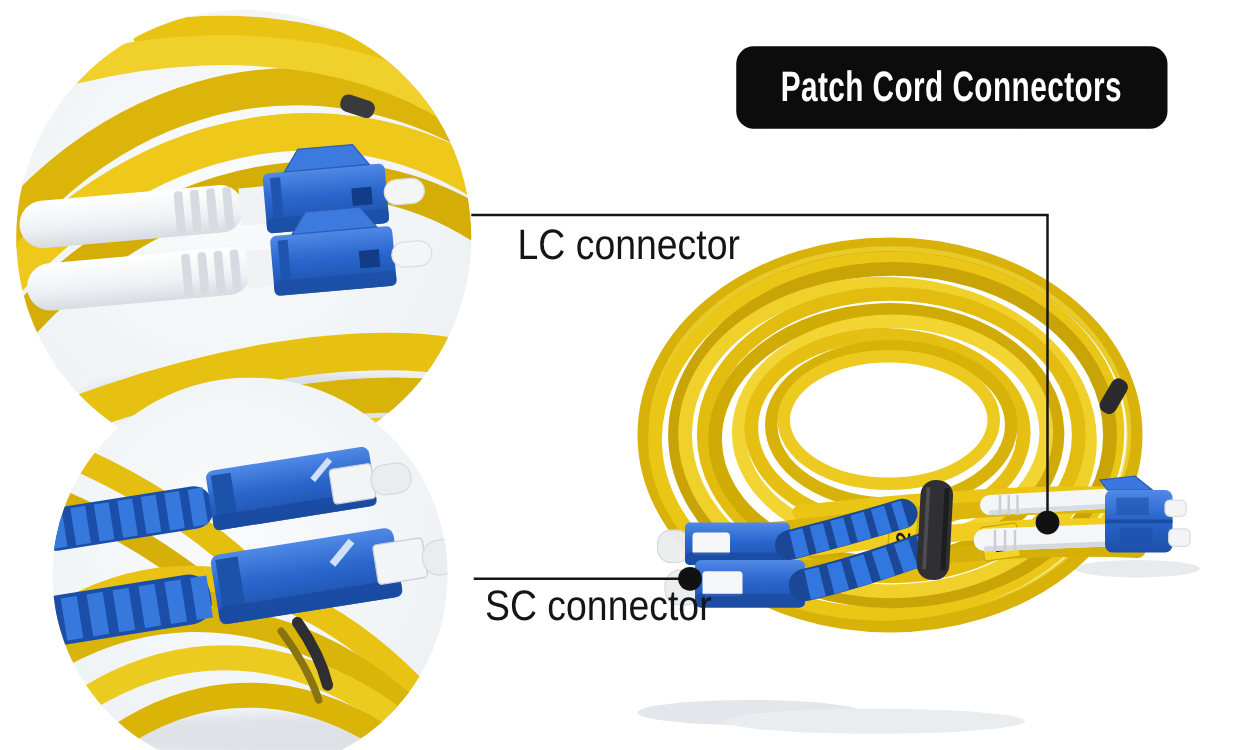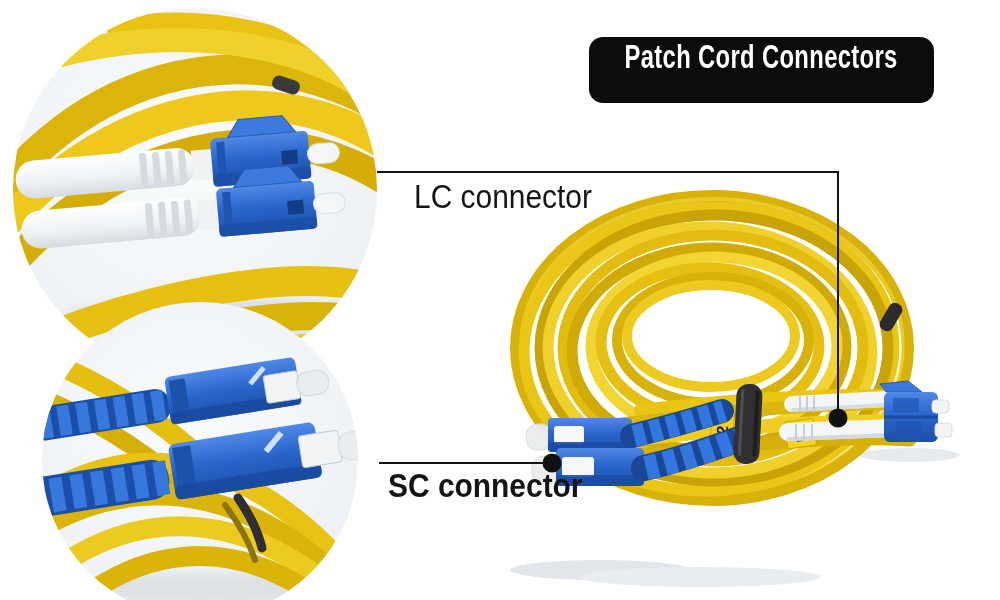--- a/index.html
+++ b/index.html
@@ -4,33 +4,33 @@
 <style>
   html,body{margin:0;padding:0;background:#ffffff;}
   .stage{
     position:relative;width:1000px;height:600px;background:#ffffff;overflow:hidden;
     font-family:"Liberation Sans", sans-serif;
   }
   .scene{position:absolute;left:0;top:0;}
   .banner{
     position:absolute;left:589px;top:37px;width:345px;height:66px;
     background:#0c0c0c;border-radius:14px;color:#ffffff;
-    display:flex;justify-content:center;
+    display:flex;align-items:center;justify-content:center;
   }
   .banner-text{
     font-size:34px;font-weight:bold;white-space:nowrap;
     display:inline-block;transform:scaleX(0.70);transform-origin:center;
     letter-spacing:0.5px;
   }
   .callout-label{
     position:absolute;color:#151515;font-size:34px;white-space:nowrap;
   }
   .callout-label .squeeze{display:inline-block;transform:scaleX(0.88);transform-origin:left center;}
   .lc-label{left:414px;top:177px;}
-  .sc-label{left:388px;top:466px;font-weight:bold;}
+  .sc-label{left:388px;top:466px;}
 </style>
 </head>
 <body>
 
 <div class="stage">
 
   <svg class="scene" width="1000" height="600" viewBox="0 0 1000 600">
     <defs>
       <radialGradient id="insetBg" cx="45%" cy="40%" r="75%">
         <stop offset="0%" stop-color="#f9fbfc"></stop>

